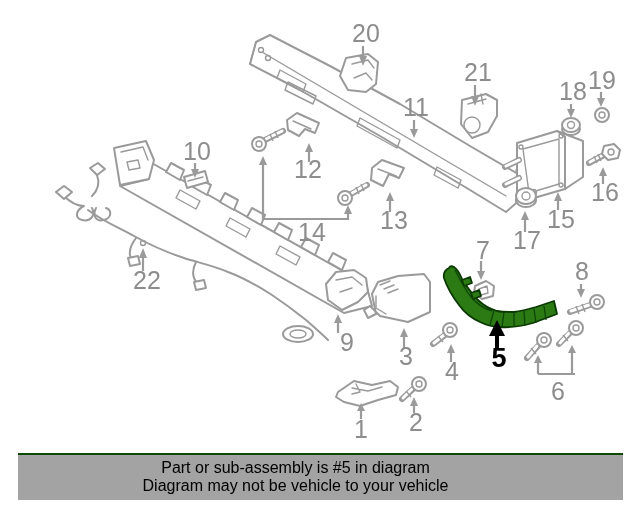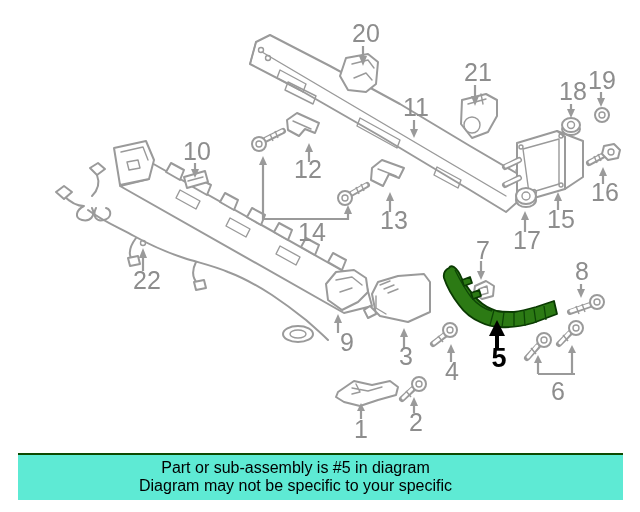--- a/index.html
+++ b/index.html
@@ -12,21 +12,21 @@
   .shank{stroke:#9a9a9a;stroke-width:6;stroke-linecap:round;}
   .shankcore{stroke:#fff;stroke-width:3;stroke-linecap:round;}
   .tick{stroke:#9a9a9a;stroke-width:1.4;}
   .callout{font:25px "Liberation Sans",sans-serif;fill:#8d8d8d;text-anchor:middle;}
   .callout-hl{font:bold 27px "Liberation Sans",sans-serif;fill:#000;text-anchor:middle;}
   .astem{stroke:#9a9a9a;stroke-width:2.2;}
   .ahead{fill:#9a9a9a;stroke:none;}
   .hl{fill:#2c7a14;stroke:#0a3a02;stroke-width:1.8;stroke-linejoin:round;}
   .hl-det{fill:none;stroke:#0d4506;stroke-width:1.3;}
   .banner{position:absolute;left:18px;top:453px;width:605px;height:47px;box-sizing:border-box;
-          background:#5eead4;border-top:2px solid #0c4a00;color:#000;text-align:center;
+          background:#a3a3a3;border-top:2px solid #0c4a00;color:#000;text-align:center;
           font:16px/18px "Liberation Sans",sans-serif;padding-top:4px;padding-right:50px;}
 </style>
 </head>
 <body>
 
 <div class="screen">
 <svg width="640" height="452" viewBox="0 0 640 452">
 
   <g>
     <path class="ln" d="M256,42 L270,35 L330,66 L400,104 L470,146 L518,174 L523,197 L506,212 L470,190 L380,136 L300,90 L250,64 Z"></path>
@@ -330,15 +330,15 @@
   </g>
   <g>
     <line class="astem" x1="143" y1="271" x2="143" y2="257"></line>
     <polygon class="ahead" points="139,258 147,258 143,248"></polygon>
     <text class="callout" x="147" y="289">22</text>
   </g>
 </svg>
 
   <div class="banner">
     <div>Part or sub-assembly is #5 in diagram</div>
-    <div>Diagram may not be specific to your specific</div>
+    <div>Diagram may not be vehicle to your vehicle</div>
   </div>
 </div>
 
 </body></html>

